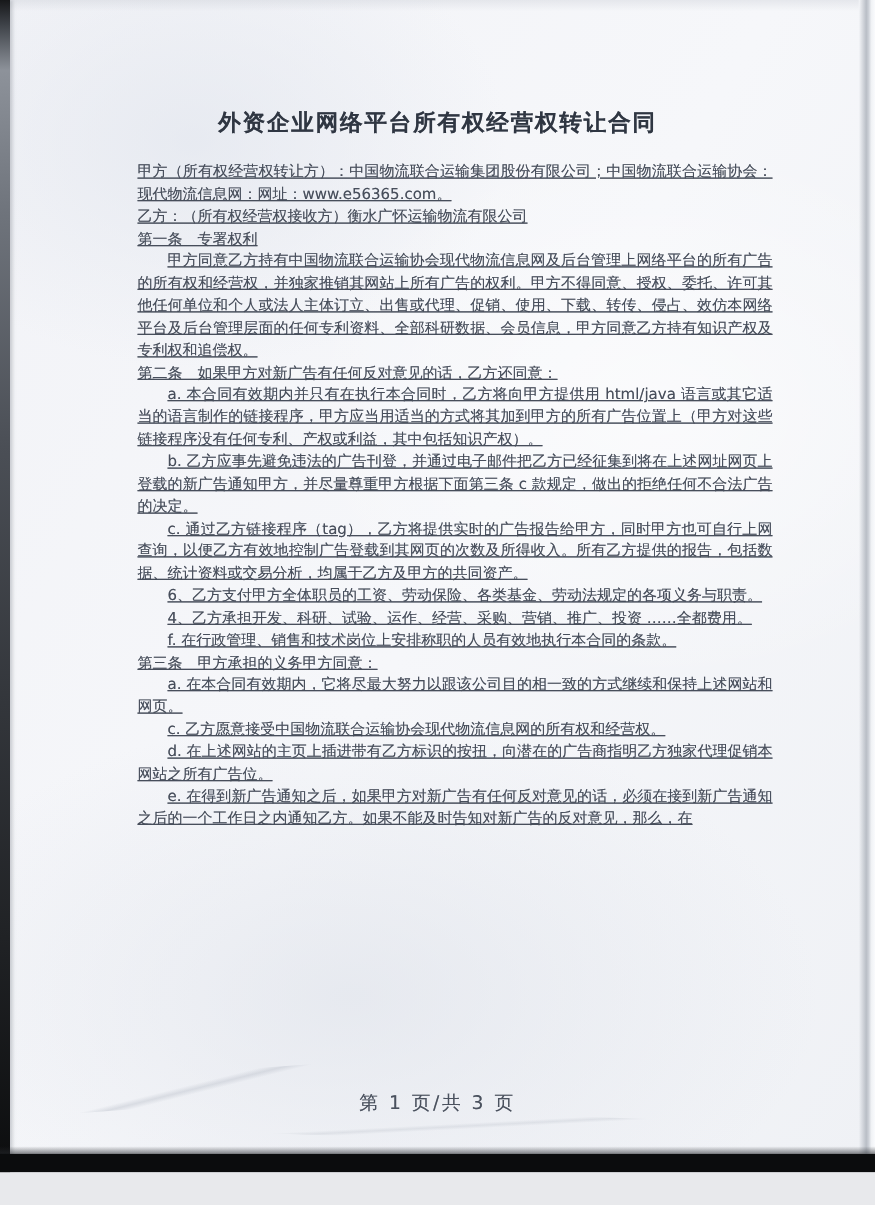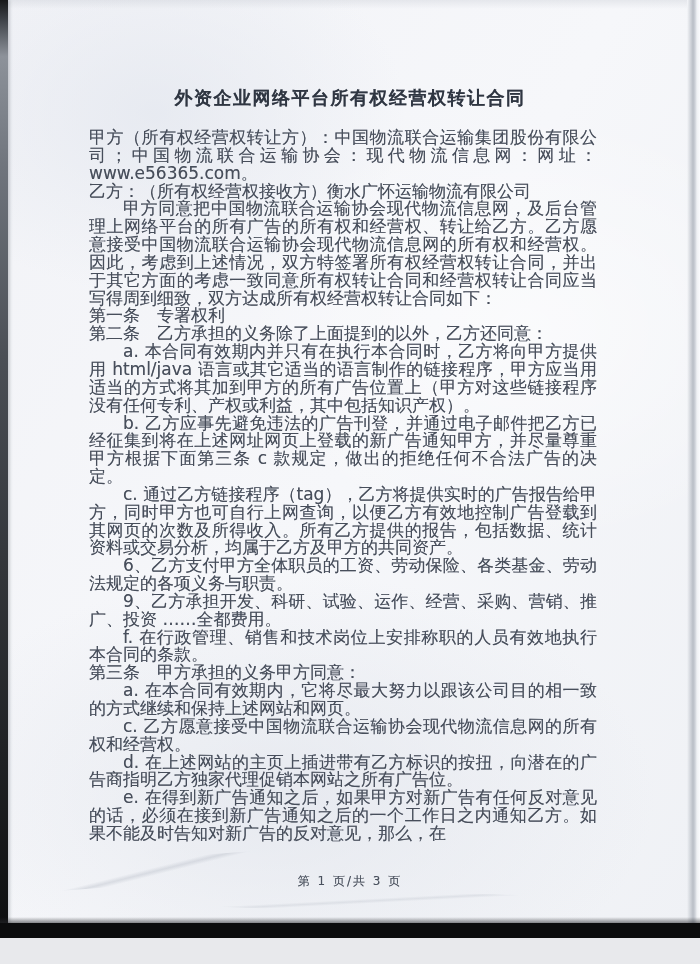--- a/index.html
+++ b/index.html
@@ -47,55 +47,56 @@
     background:linear-gradient(175deg, rgba(0,0,0,0) 46%, rgba(192,197,206,0.35) 50%, rgba(0,0,0,0) 54%);
     transform:rotate(2deg);
   }
   
   .title {
     position:absolute; top:86px; left:0; width:100%; z-index:2;
     text-align:center; font-size:18px; font-weight:bold; letter-spacing:1.5px;
     color:#2f3642; text-shadow:0 0 0.5px rgba(47,54,66,0.6);
   }
   .docbody {
-    position:absolute; top:129px; left:89px; width:508px; z-index:2;
-    font-size:17px; line-height:17.85px; color:#474e5b;
+    position:absolute; top:129px; left:110px; width:508px; z-index:2;
+    font-size:12px; line-height:17.85px; color:#474e5b;
     text-align:justify; text-justify:inter-ideograph;
     text-shadow:0 0 0.5px rgba(71,78,91,0.5);
+    text-decoration:underline;
   }
   .docbody p { margin:0; }
   .docbody p.indent { text-indent:2em; }
   .footer {
     position:absolute; top:873px; left:0; width:100%; z-index:2;
-    text-align:center; font-size:12px; letter-spacing:2px; color:#4a515e;
+    text-align:center; font-size:15px; letter-spacing:2px; color:#4a515e;
     text-shadow:0 0 0.5px rgba(74,81,94,0.5);
   }
 </style>
 </head>
 <body>
 
 <div class="page">
 
   <div class="shade-top"></div>
   <div class="crease-a"></div>
   <div class="crease-b"></div>
 
   <div class="title">外资企业网络平台所有权经营权转让合同</div>
 
   <div class="docbody">
     <p class="flush">甲方（所有权经营权转让方）：中国物流联合运输集团股份有限公司；中国物流联合运输协会：现代物流信息网：网址：www.e56365.com。</p>
     <p class="flush">乙方：（所有权经营权接收方）衡水广怀运输物流有限公司</p>
-    <p class="indent">甲方同意把中国物流联合运输协会现代物流信息网，及后台管理上网络平台的所有广告的所有权和经营权、转让给乙方。乙方愿意接受中国物流联合运输协会现代物流信息网的所有权和经营权。因此，考虑到上述情况，双方特签署所有权经营权转让合同，并出于其它方面的考虑一致同意所有权转让合同和经营权转让合同应当写得周到细致，双方达成所有权经营权转让合同如下：</p>
     <p class="flush">第一条　专署权利</p>
-    <p class="flush">第二条　乙方承担的义务除了上面提到的以外，乙方还同意：</p>
+    <p class="indent">甲方同意乙方持有中国物流联合运输协会现代物流信息网及后台管理上网络平台的所有广告的所有权和经营权，并独家推销其网站上所有广告的权利。甲方不得同意、授权、委托、许可其他任何单位和个人或法人主体订立、出售或代理、促销、使用、下载、转传、侵占、效仿本网络平台及后台管理层面的任何专利资料、全部科研数据、会员信息，甲方同意乙方持有知识产权及专利权和追偿权。</p>
+    <p class="flush">第二条　如果甲方对新广告有任何反对意见的话，乙方还同意：</p>
     <p class="indent">a. 本合同有效期内并只有在执行本合同时，乙方将向甲方提供用 html/java 语言或其它适当的语言制作的链接程序，甲方应当用适当的方式将其加到甲方的所有广告位置上（甲方对这些链接程序没有任何专利、产权或利益，其中包括知识产权）。</p>
     <p class="indent">b. 乙方应事先避免违法的广告刊登，并通过电子邮件把乙方已经征集到将在上述网址网页上登载的新广告通知甲方，并尽量尊重甲方根据下面第三条 c 款规定，做出的拒绝任何不合法广告的决定。</p>
     <p class="indent">c. 通过乙方链接程序（tag），乙方将提供实时的广告报告给甲方，同时甲方也可自行上网查询，以便乙方有效地控制广告登载到其网页的次数及所得收入。所有乙方提供的报告，包括数据、统计资料或交易分析，均属于乙方及甲方的共同资产。</p>
     <p class="indent">6、乙方支付甲方全体职员的工资、劳动保险、各类基金、劳动法规定的各项义务与职责。</p>
-    <p class="indent">9、乙方承担开发、科研、试验、运作、经营、采购、营销、推广、投资 ……全都费用。</p>
+    <p class="indent">4、乙方承担开发、科研、试验、运作、经营、采购、营销、推广、投资 ……全都费用。</p>
     <p class="indent">f. 在行政管理、销售和技术岗位上安排称职的人员有效地执行本合同的条款。</p>
     <p class="flush">第三条　甲方承担的义务甲方同意：</p>
     <p class="indent">a. 在本合同有效期内，它将尽最大努力以跟该公司目的相一致的方式继续和保持上述网站和网页。</p>
     <p class="indent">c. 乙方愿意接受中国物流联合运输协会现代物流信息网的所有权和经营权。</p>
     <p class="indent">d. 在上述网站的主页上插进带有乙方标识的按扭，向潜在的广告商指明乙方独家代理促销本网站之所有广告位。</p>
     <p class="indent">e. 在得到新广告通知之后，如果甲方对新广告有任何反对意见的话，必须在接到新广告通知之后的一个工作日之内通知乙方。如果不能及时告知对新广告的反对意见，那么，在</p>
   </div>
 
   <div class="footer">第 1 页/共 3 页</div>
 

